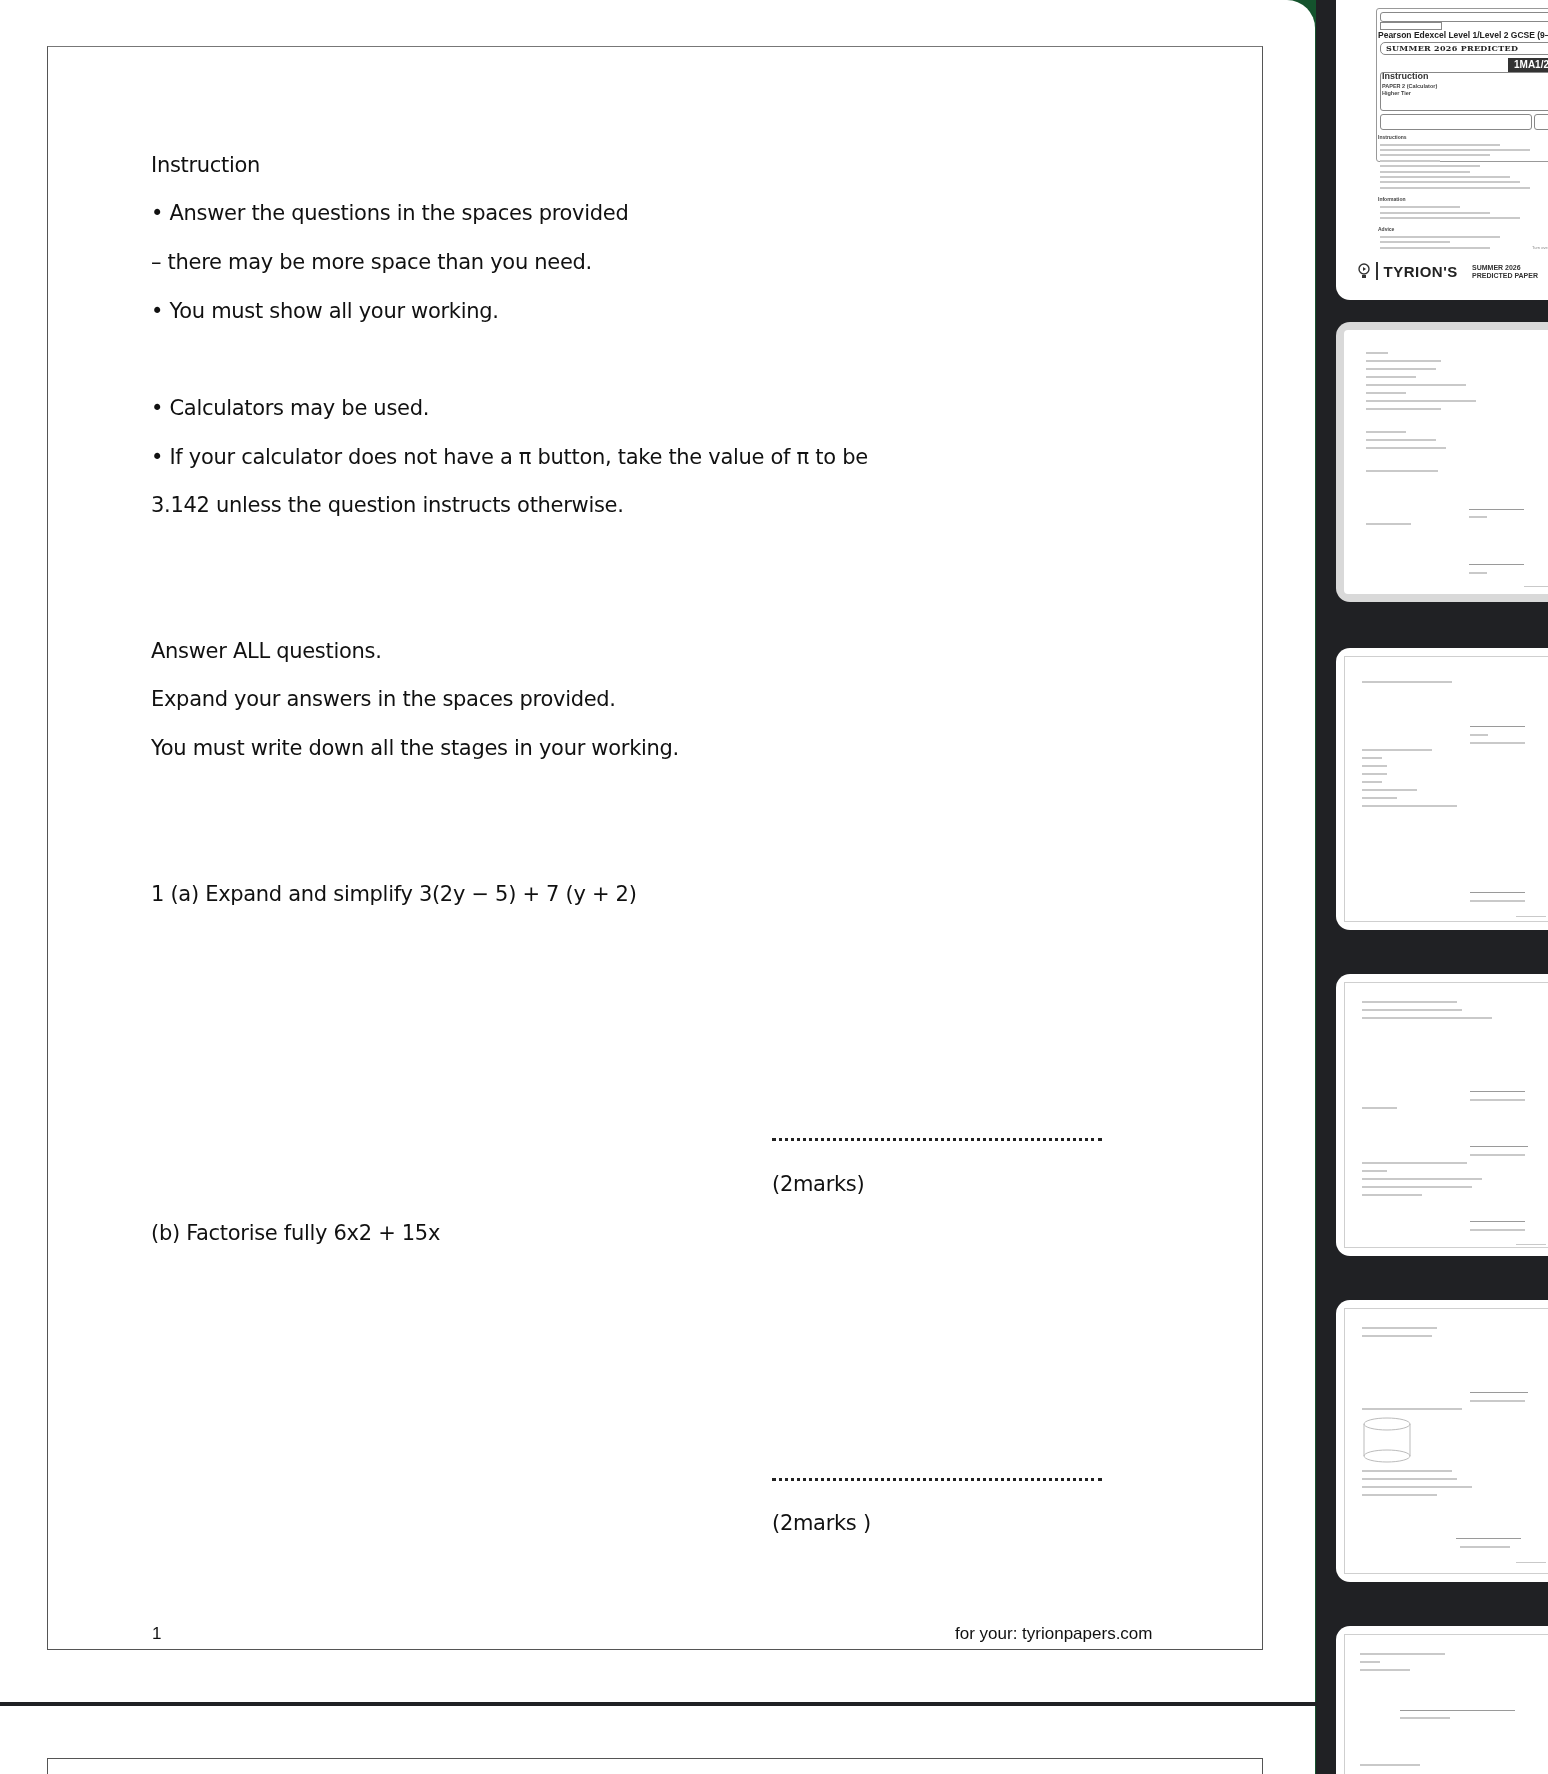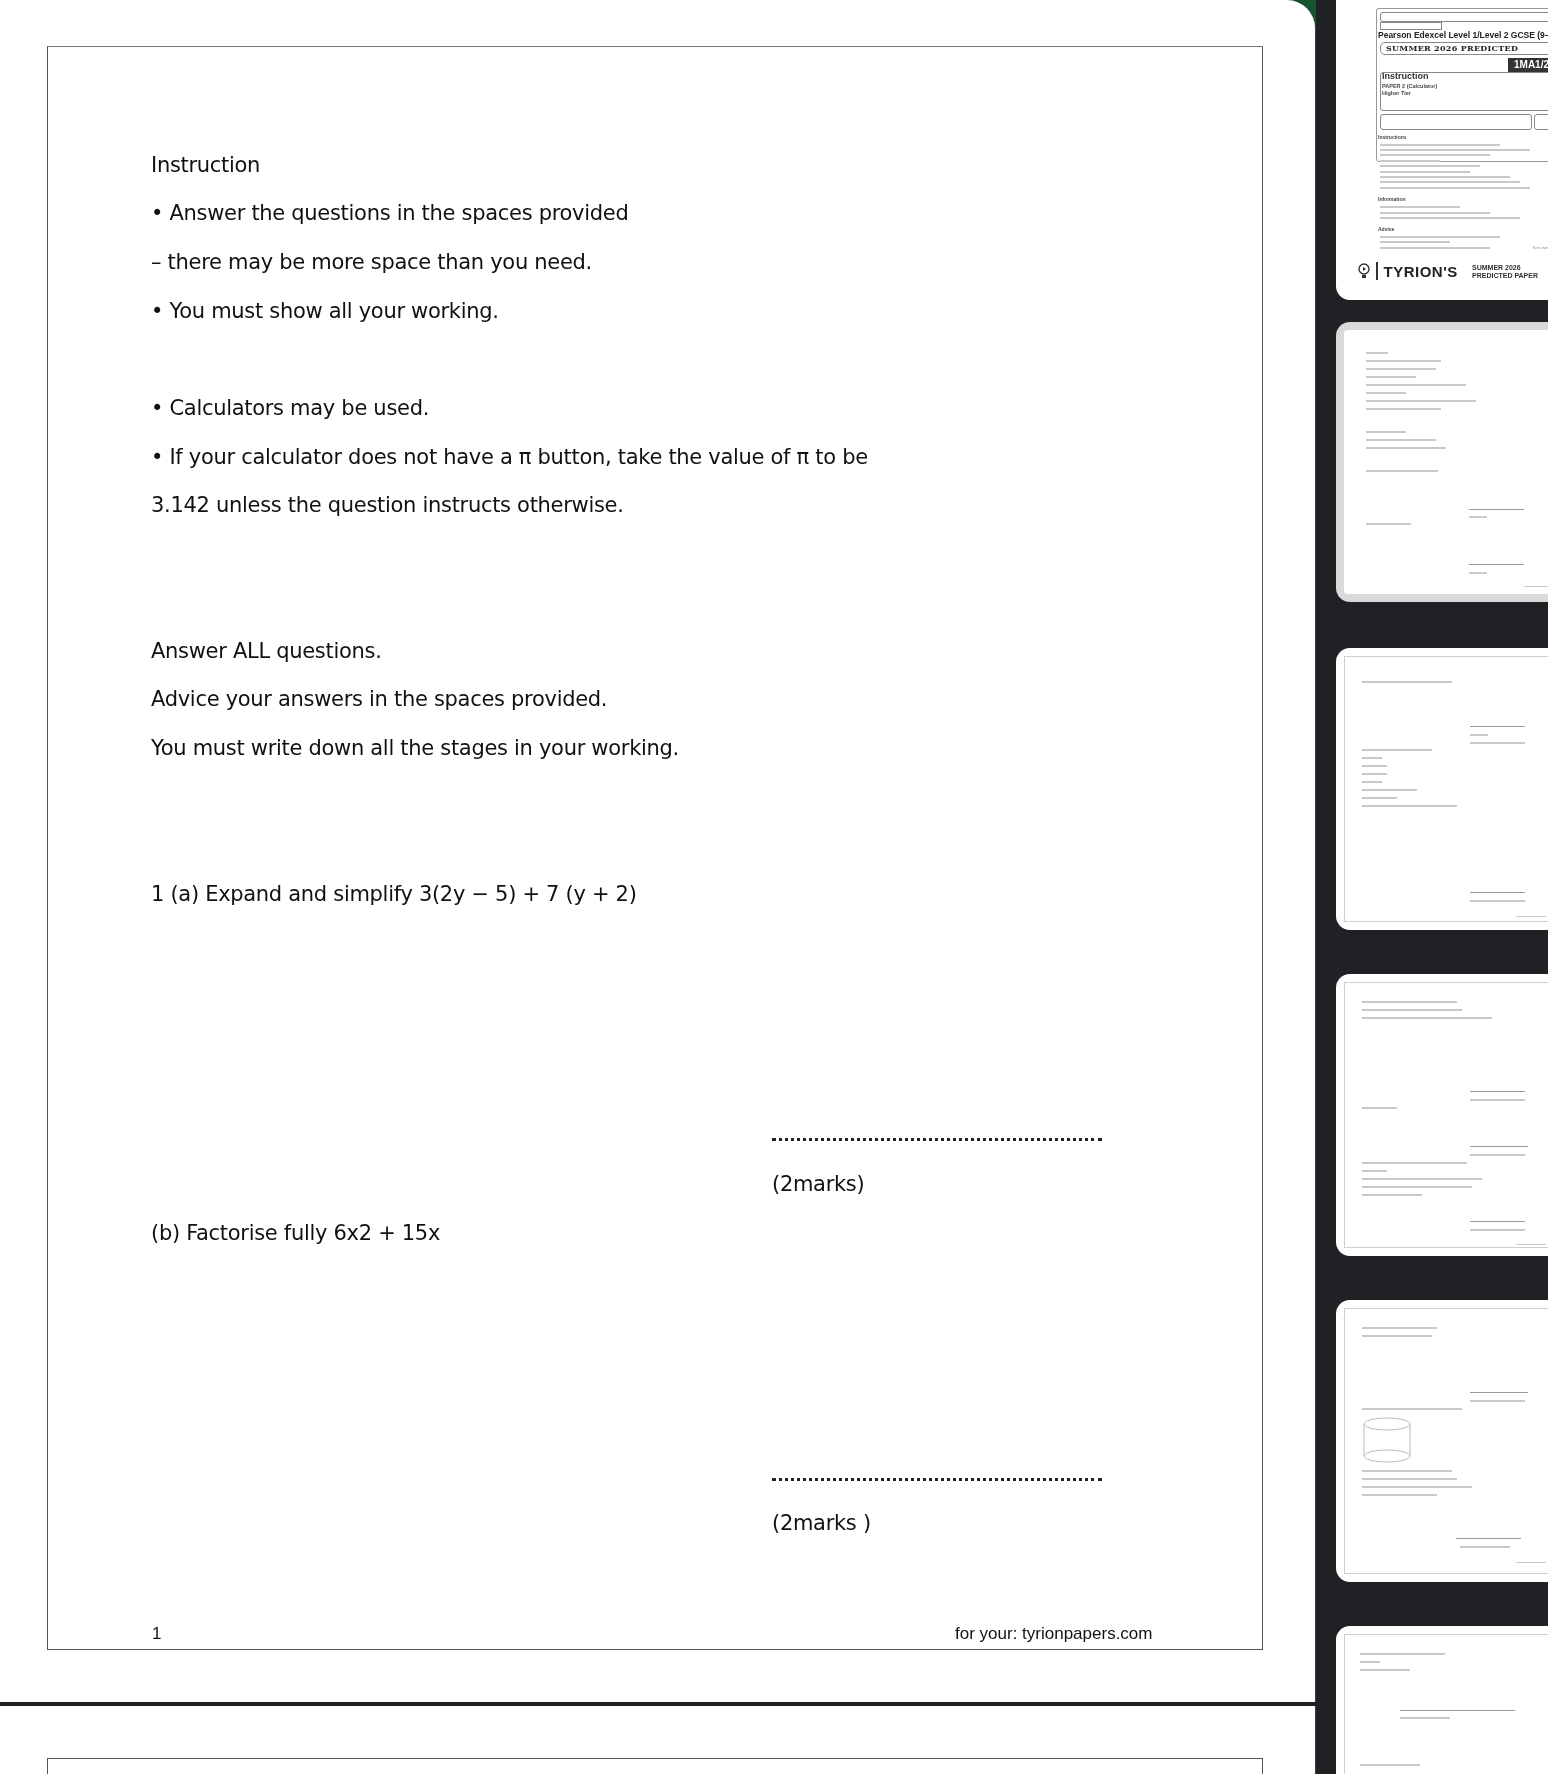--- a/index.html
+++ b/index.html
@@ -74,21 +74,21 @@
 
     <p class="doc-text" style="top:153px;">Instruction</p>
     <p class="doc-text" style="top:201px;">• Answer the questions in the spaces provided</p>
     <p class="doc-text" style="top:250px;">– there may be more space than you need.</p>
     <p class="doc-text" style="top:299px;">• You must show all your working.</p>
     <p class="doc-text" style="top:396px;">• Calculators may be used.</p>
     <p class="doc-text" style="top:445px;">• If your calculator does not have a π button, take the value of π to be</p>
     <p class="doc-text" style="top:493px;">3.142 unless the question instructs otherwise.</p>
 
     <p class="doc-text" style="top:639px;">Answer ALL questions.</p>
-    <p class="doc-text" style="top:687px;">Advice your answers in the spaces provided.</p>
+    <p class="doc-text" style="top:687px;">Expand your answers in the spaces provided.</p>
     <p class="doc-text" style="top:736px;">You must write down all the stages in your working.</p>
 
     <p class="doc-text" style="top:882px;">1 (a) Expand and simplify 3(2y − 5) + 7 (y + 2)</p>
     <div class="answer-line" style="top:1138px;"></div>
     <p class="doc-text" style="left:772px; top:1172px;">(2marks)</p>
 
     <p class="doc-text" style="top:1221px;">(b) Factorise fully 6x2 + 15x</p>
     <div class="answer-line" style="top:1478px;"></div>
     <p class="doc-text" style="left:772px; top:1511px;">(2marks )</p>
 

